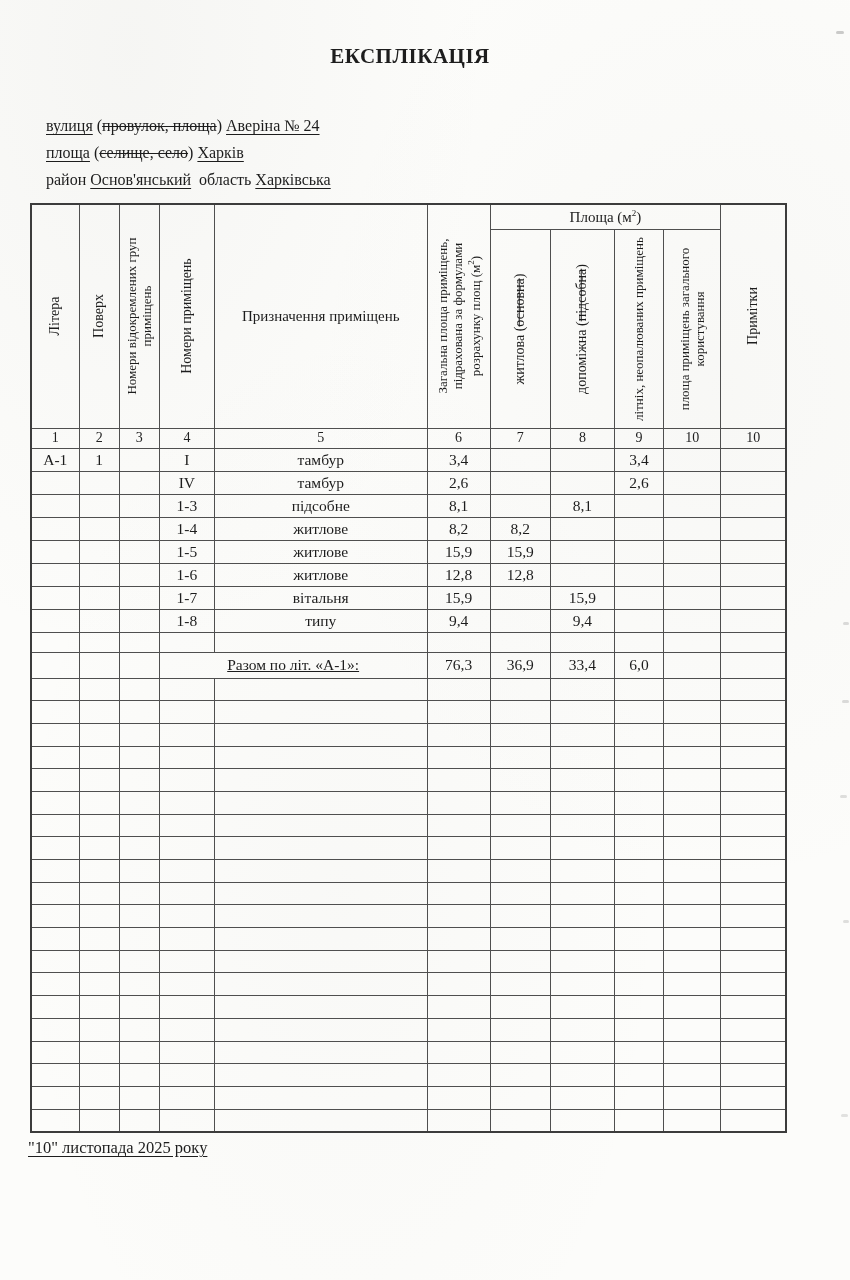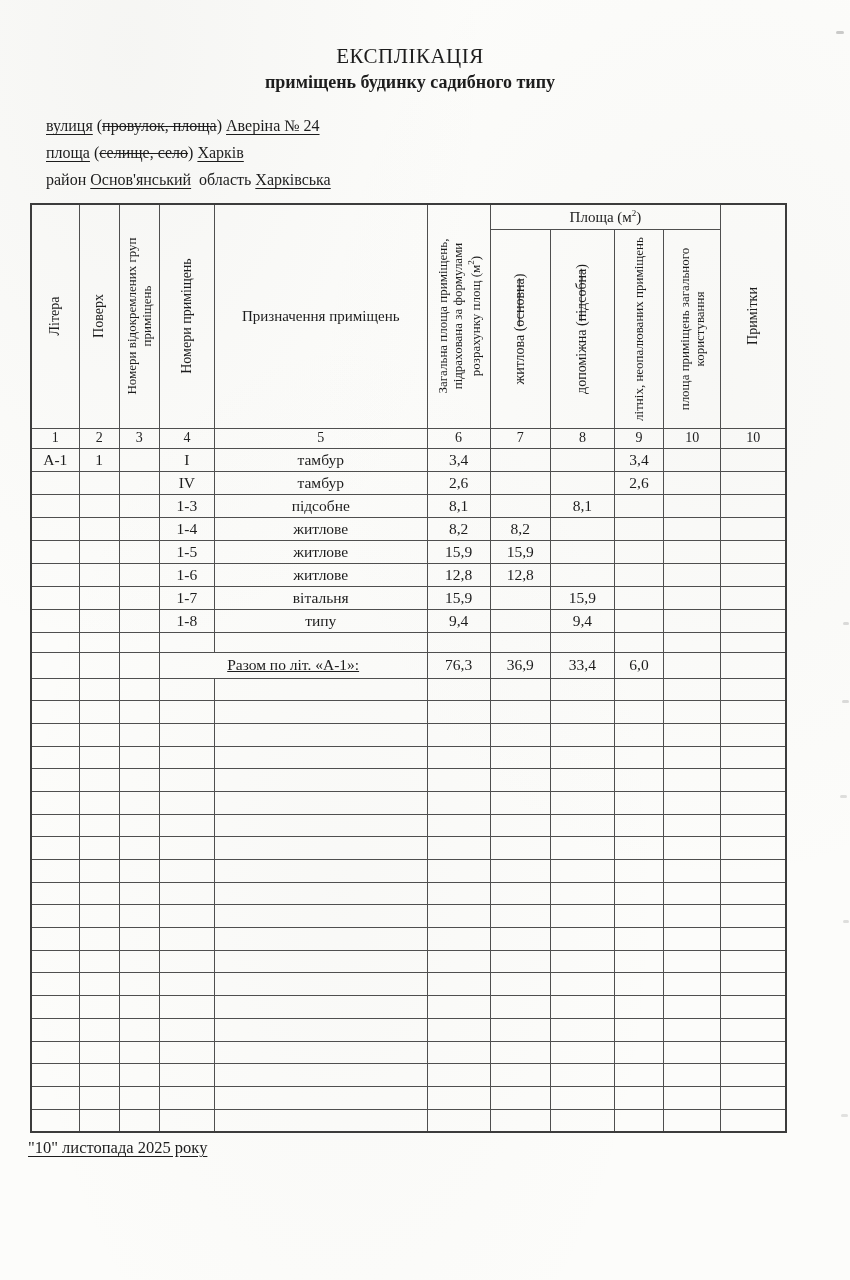--- a/index.html
+++ b/index.html
@@ -11,21 +11,21 @@
   }
   .page {
     position:relative; width:850px; height:1280px; overflow:hidden;
     background:
       radial-gradient(ellipse at 15% 4%, rgba(160,160,155,0.07), transparent 35%),
       radial-gradient(ellipse at 85% 30%, rgba(170,170,165,0.05), transparent 40%),
       radial-gradient(ellipse at 40% 70%, rgba(170,170,165,0.04), transparent 45%),
       #fcfcfa;
   }
   .title-block { position:absolute; top:44px; left:0; width:820px; text-align:center; }
-  .doc-title { font-size:21px; font-weight:normal; letter-spacing:0.5px; }
+  .doc-title { font-size:21px; font-weight:bold; letter-spacing:0.5px; }
   .doc-subtitle { font-size:18px; font-weight:bold; margin-top:3px; }
 
   .address { position:absolute; left:30px; top:112px; font-size:16px; line-height:27px;margin-left:16px; }
   .u { text-decoration:underline; text-underline-offset:3px; }
   .s { text-decoration:line-through; }
 
   table.expl {
     position:absolute; left:30px; top:203px;
     border-collapse:collapse; table-layout:fixed; width:757px;
     background:transparent;
@@ -66,21 +66,20 @@
 
   .smudge { position:absolute; background:#8f8f8f; border-radius:2px; opacity:0.45; }
 </style>
 </head>
 <body>
 
 <div class="page">
 
   <div class="title-block">
     <div class="doc-title">ЕКСПЛІКАЦІЯ</div>
-    <div class="doc-subtitle">приміщень будинку садибного типу</div>
   </div>
 
   <div class="address">
     <div><span class="u">вулиця</span><span> (</span><span class="s">провулок, площа</span><span>) </span><span class="u">Аверіна № 24</span></div>
     <div><span class="u">площа</span><span> (</span><span class="s">селище, село</span><span>) </span><span class="u">Харків</span></div>
     <div><span>район </span><span class="u">Основ'янський</span><span style="white-space:pre;">  область </span><span class="u">Харківська</span></div>
   </div>
 
   <table class="expl">
     <colgroup>

